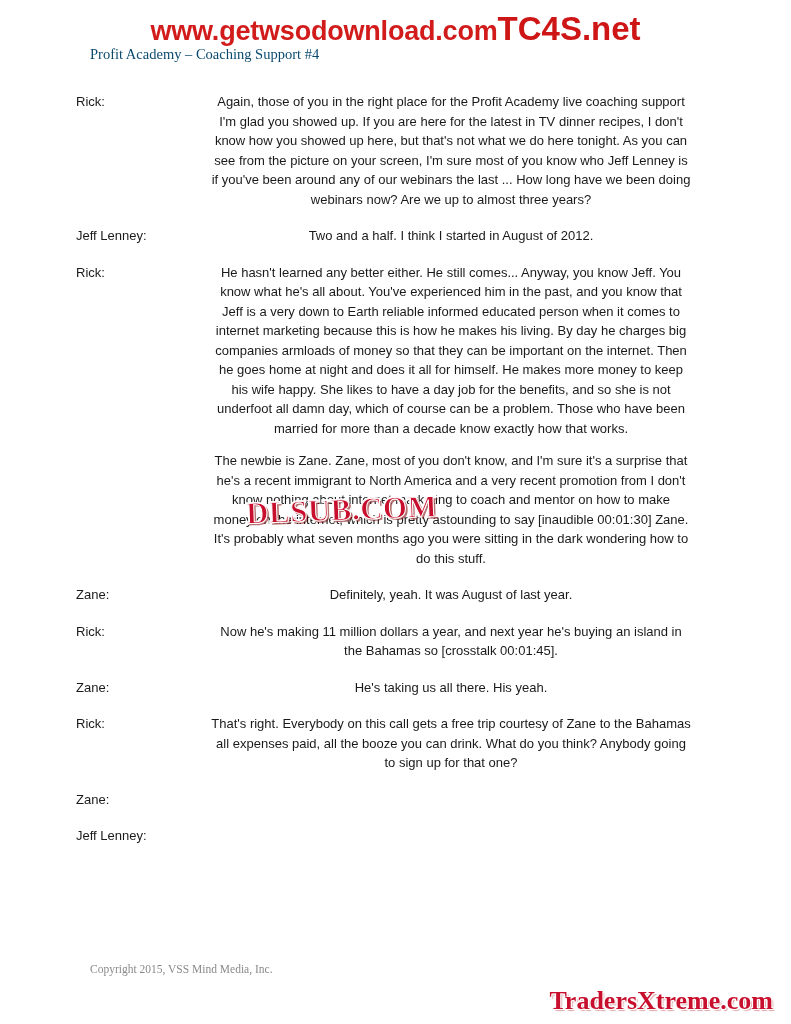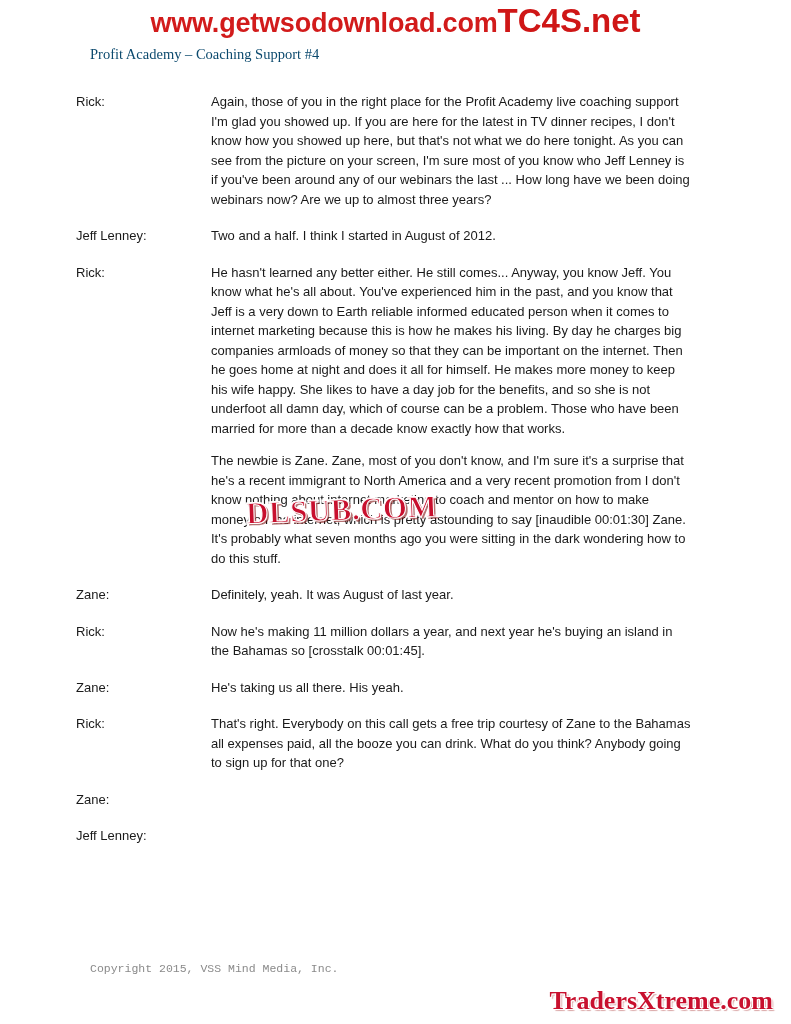--- a/index.html
+++ b/index.html
@@ -17,21 +17,21 @@
   .page {
     position: relative;
     width: 791px;
     height: 1024px;
     background: #ffffff;
   }
 
   
   .wm-top {
     position: absolute;
-    top: 2px;
+    top: 10px;
     left: 0;
     width: 791px;
     text-align: center;
     pointer-events: none;
   }
   .wm-top-text {
     font-family: "Liberation Sans", sans-serif;
     font-size: 27px;
     font-weight: bold;
     color: #d21b1b;
@@ -121,30 +121,31 @@
   .utterance {
     flex: 1 1 auto;
     font-family: "Liberation Sans", sans-serif;
     font-size: 13px;
     color: #1a1a1a;
     line-height: 19.5px;
     text-align: left;
   }
   .utterance p {
     margin: 0 0 13px 0;
+    text-align: center;
   }
   .utterance p:last-child {
     margin-bottom: 0;
   }
 
   .footer-copyright {
     position: absolute;
     bottom: 49px;
     left: 90px;
-    font-family: Liberation Mono, monospace;
+    font-family: Liberation Serif, serif;
     font-size: 11.5px;
     color: #8a8a8a;
     white-space: nowrap;
   }
 </style>
 </head>
 <body>
 
 <div class="page">
 

